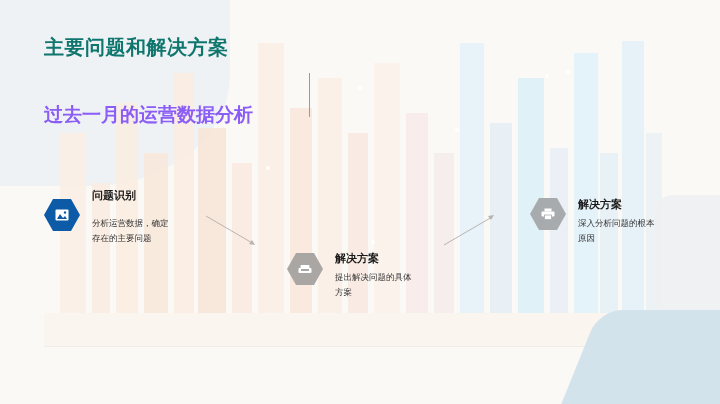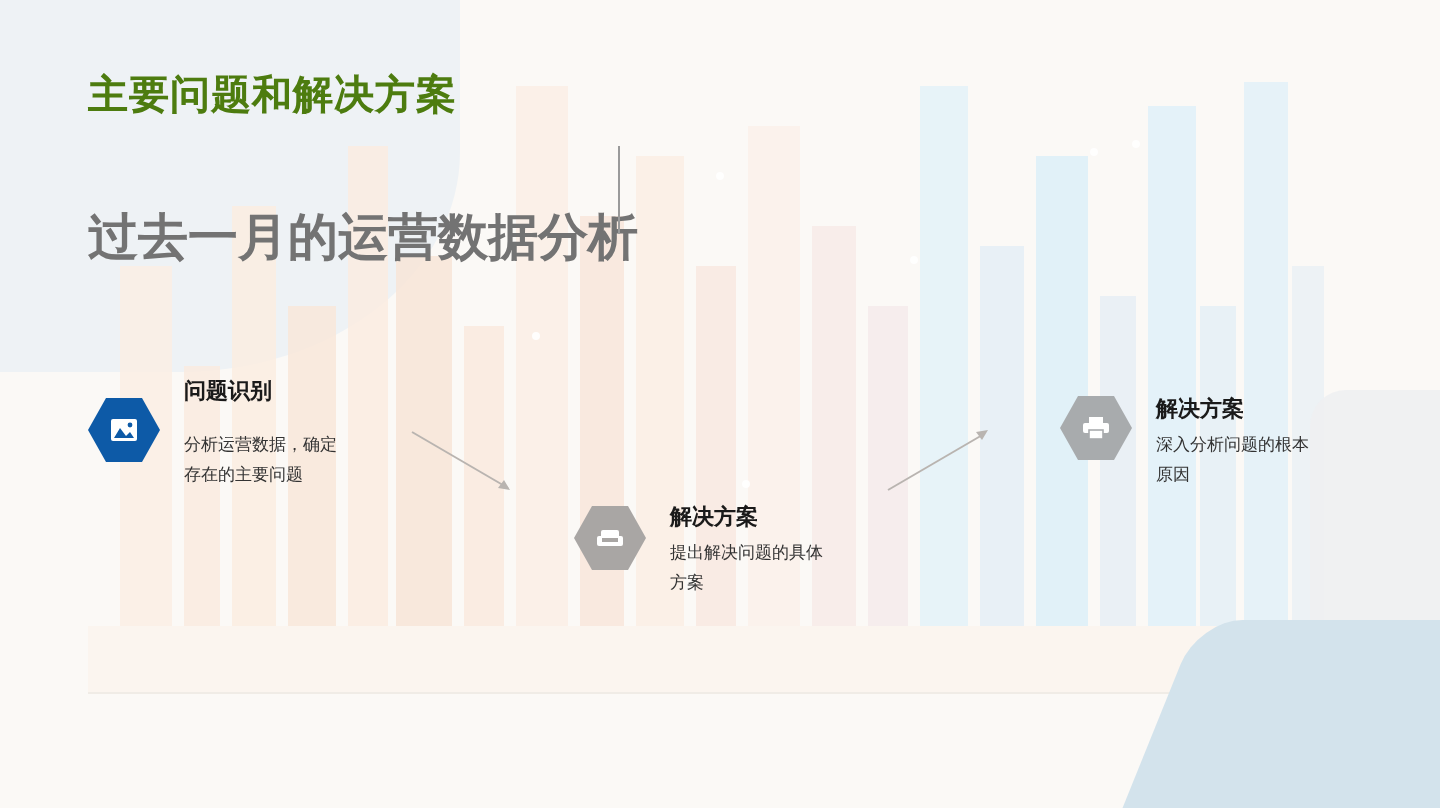--- a/index.html
+++ b/index.html
@@ -31,25 +31,25 @@
       background: #fbf5ef;
       border-bottom: 1px solid #f0ece6;
     }
     .bars { position: absolute; left: 40px; top: 0; width: 640px; height: 313px; }
     .bar { position: absolute; bottom: 0; }
     .sparkle { position: absolute; width: 4px; height: 4px; background: #ffffff; border-radius: 50%; opacity: 0.9; }
 
     .content { position: absolute; inset: 0; z-index: 2; }
     .title {
       position: absolute; left: 44px; top: 34px;
-      font-size: 20px; font-weight: bold; letter-spacing: 0.5px; color: #4d7c0f;
+      font-size: 20px; font-weight: bold; letter-spacing: 0.5px; color: #0f766e;
     }
     .subtitle {
       position: absolute; left: 44px; top: 102px;
-      font-size: 25px; font-weight: bold; color: #737373;
+      font-size: 19px; font-weight: bold; color: #8b5cf6;
     }
     .divider {
       position: absolute; left: 309px; top: 73px; width: 1px; height: 44px;
       background: #9a9a9a;
     }
     .intro {
       position: absolute; left: 334px; top: 78px; width: 200px;
       font-size: 9px; line-height: 14px; color: #333;
     }
     .step { position: absolute; }

